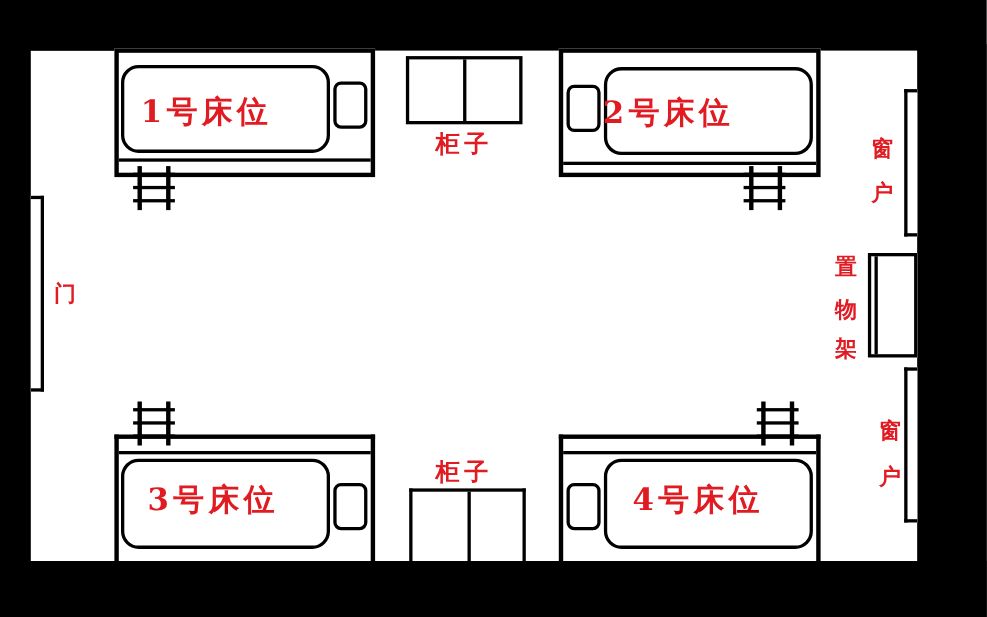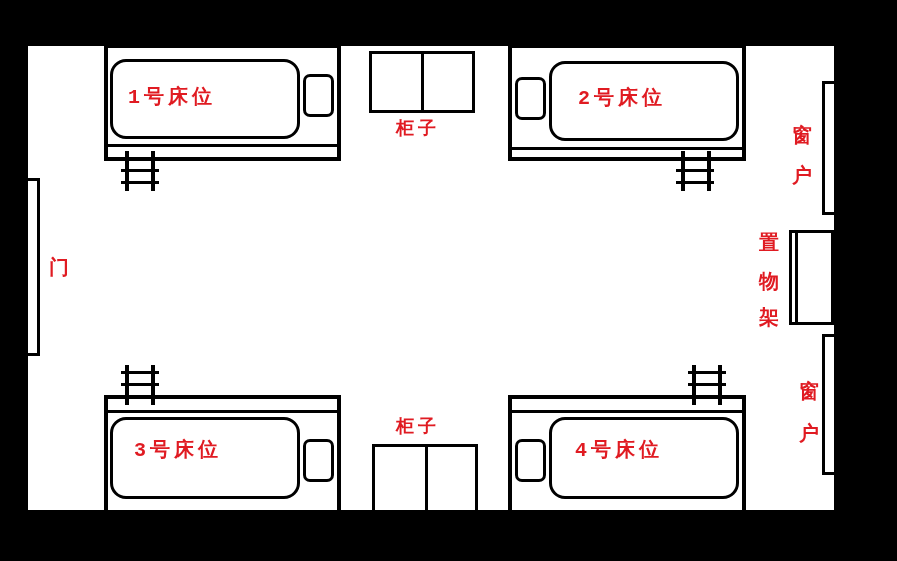--- a/index.html
+++ b/index.html
@@ -11,22 +11,22 @@
   .bed-frame { border: 4px solid #000; background: #fff; }
   .mattress { border: 3px solid #000; border-radius: 16px; background: #fff; }
   .pillow { border: 3px solid #000; border-radius: 7px; background: #fff; }
   .rail { height: 3px; background: #000; }
   .ladder { width: 38px; height: 40px; }
   .ladder .post { position: absolute; top: 0; width: 4px; height: 100%; background: #000; }
   .ladder .rung { position: absolute; left: 0; width: 100%; height: 3px; background: #000; }
   .cabinet { border: 3px solid #000; background: #fff; }
   .cabinet .divider { position: absolute; top: 0; bottom: 0; width: 3px; background: #000; }
   .label { color: #e01b22; font-weight: bold; white-space: nowrap; letter-spacing: 4px; }
-  .bed-label { font-size: 20px; font-family: Liberation Mono, monospace; }
-  .small-label { font-size: 18px; }
+  .bed-label { font-size: 28px; }
+  .small-label { font-size: 22px; }
   .vlabel { color: #e01b22; font-weight: bold; font-size: 20px; width: 24px; text-align: center; line-height: 38px; }
   .window { border: 3px solid #000; background: #fff; border-right: none; }
   .shelf { border: 3px solid #000; background: #fff; }
   .shelf .inner { position: absolute; top: 0; bottom: 0; width: 3px; background: #000; }
   .wall-black { background: #000; }
 </style>
 </head>
 <body>
 
 <div class="abs room"></div>
@@ -51,21 +51,21 @@
 
 <div class="abs cabinet" style="left:369px;top:51px;width:106px;height:62px;">
   <div class="divider" style="left:49px;"></div>
 </div>
 <div class="abs label small-label" style="left:396px;top:116px;">柜子</div>
 
 <div class="abs bed-frame" style="left:508px;top:44px;width:238px;height:117px;"></div>
 <div class="abs mattress" style="left:549px;top:61px;width:190px;height:80px;"></div>
 <div class="abs pillow" style="left:515px;top:77px;width:31px;height:43px;"></div>
 <div class="abs rail" style="left:512px;top:147px;width:230px;"></div>
-<div class="abs label bed-label" style="left:578px;top:84px;">2号床位</div>
+<div class="abs label bed-label" style="left:548px;top:84px;">2号床位</div>
 <div class="abs ladder" style="left:676px;top:151px;">
   <div class="post" style="left:5px;"></div>
     <div class="post" style="left:31px;"></div>
   <div class="rung" style="top:6px;"></div>
     <div class="rung" style="top:18px;"></div>
     <div class="rung" style="top:30px;"></div>
 </div>
 
 <div class="abs wall-black" style="left:834px;top:40px;width:63px;height:521px;"></div>
 <div class="abs window" style="left:822px;top:81px;width:12px;height:134px;"></div>

